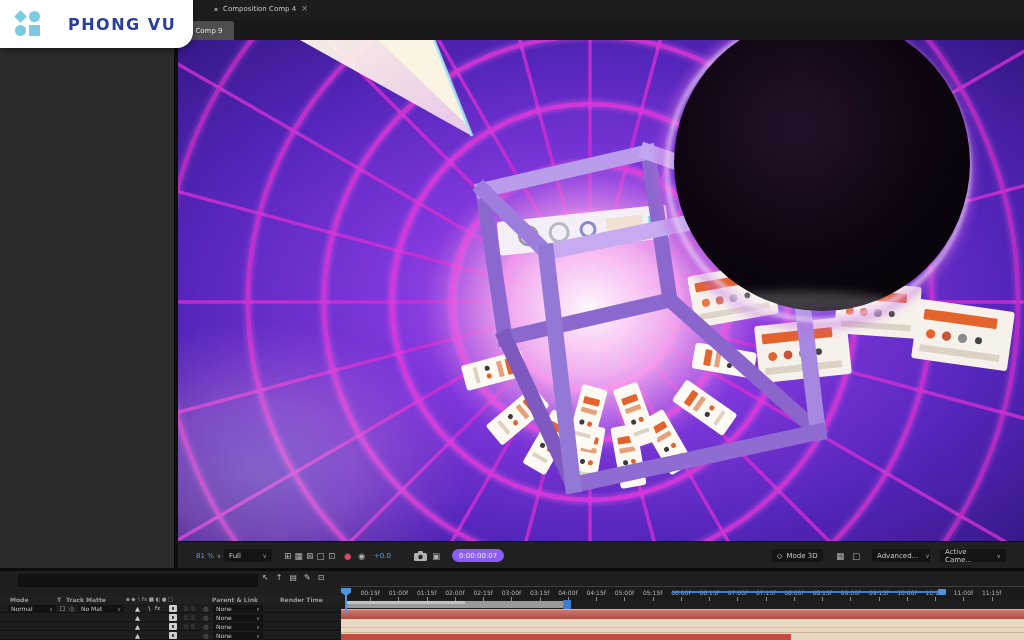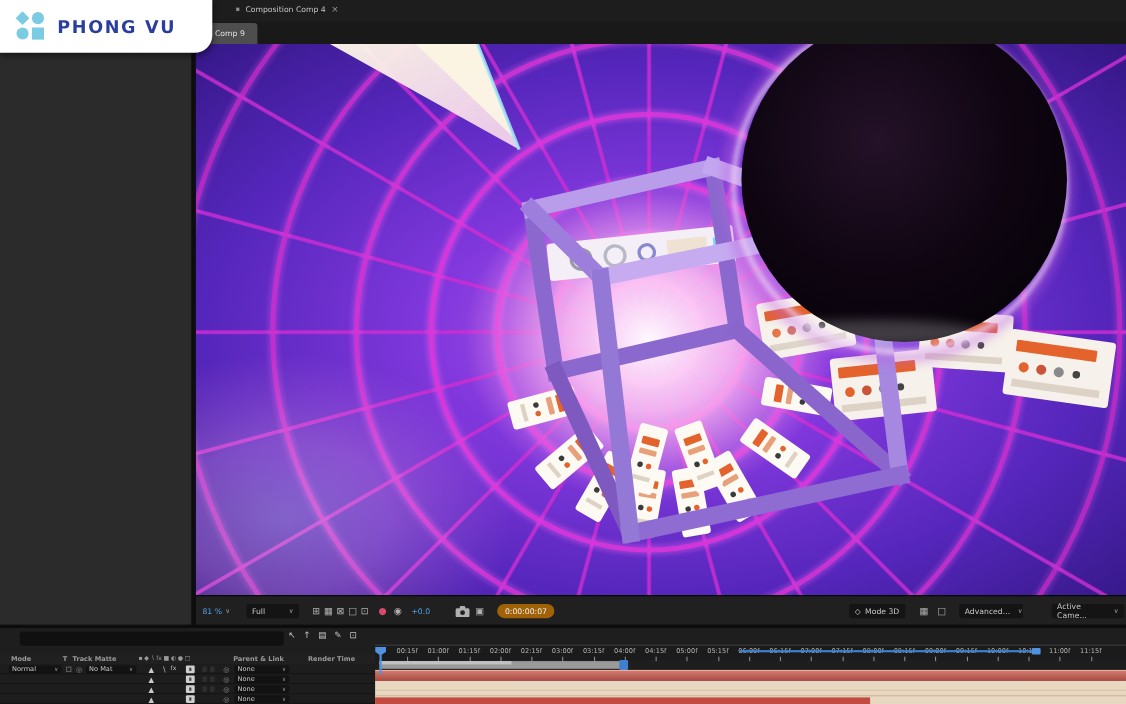--- a/index.html
+++ b/index.html
@@ -2,21 +2,21 @@
 <html><head>
 <meta charset="utf-8">
 <style>
   * { margin:0; padding:0; box-sizing:border-box; }
   html,body { background:#000; }
   #screen {
     position:relative; width:1024px; height:640px; overflow:hidden;
     background:#191919; font-family:"DejaVu Sans", sans-serif;
     -webkit-font-smoothing:antialiased;
   }
-  .abs { position:absolute; }
+  .abs { position:absolute;gap:16px; }
 
   
   .topbar { left:0; top:0; width:1024px; height:40px; background:#1d1d1d; border-bottom:1px solid #0a0a0a; }
   .topbar-row2 { left:0; top:20px; width:1024px; height:20px; background:#191919; }
   .panel-tab { left:214px; top:4px; display:flex; align-items:center; gap:5px; font-size:7px; color:#c4c4c4; }
   .panel-tab .lock { font-size:6px; color:#8a8a8a; }
   .panel-tab .close { color:#9a9a9a; font-size:8px; cursor:pointer; }
   .view-tab { left:184px; top:21px; width:50px; height:19px; background:#4e4e4e;
     border-radius:3px 3px 0 0; color:#e2e2e2; font-size:7px; display:flex; align-items:center; justify-content:center; }
 
@@ -37,21 +37,21 @@
   .viewport { left:178px; top:40px; width:846px; height:501px; background:#2c1478; overflow:hidden; }
 
   
   .comp-toolbar { left:178px; top:541px; width:846px; height:27px; background:#202020; border-top:1px solid #000;
     display:block; color:#b4b4b4; }
   .ct { position:absolute; top:0; height:27px; display:flex; align-items:center; }
   .blue { color:#4f9fe8; }
   .chev { font-size:6px; color:#9a9a9a; margin-left:3px; }
   .dd { background:#141414; border-radius:2px; height:13px; padding:0 5px; display:flex; align-items:center; gap:4px; font-size:7px; color:#c8c8c8; cursor:pointer; }
   .ticon { font-size:8.5px; color:#b0b0b0; width:11px; text-align:center; cursor:pointer; }
-  .timecode { background:#a16207; border-radius:7px; height:13px; padding:0 7px; display:flex; align-items:center; font-size:7px; color:#f0f0f0; cursor:pointer; }
+  .timecode { background:#8b5cf6; border-radius:7px; height:13px; padding:0 7px; display:flex; align-items:center; font-size:7px; color:#f0f0f0; cursor:pointer; }
   .cam { width:13px; height:10px; cursor:pointer; }
 
   
   .tl-gap { left:0; top:568px; width:1024px; height:3px; background:#0c0c0c; }
   .timeline { left:0; top:571px; width:1024px; height:69px; background:#1e1e1e; }
   .tl-timebox { left:18px; top:3px; width:240px; height:13px; background:#101010; border-radius:3px; cursor:pointer; }
   .tl-tools { left:262px; top:2px; display:flex; gap:7px; }
   .tl-tools span { font-size:8px; color:#c2c2c2; cursor:pointer; }
 
   .tl-header { left:0; top:24px; width:341px; height:9px; background:#202020; font-size:6px; color:#9a9a9a; font-weight:bold; }
@@ -239,21 +239,21 @@
 
       <g>
         <polygon points="122,0 256,0 294,96" fill="url(#beamG)" opacity=".95"></polygon>
         <polygon points="200,0 256,0 288,84" fill="#fdf6e2" opacity=".9"></polygon>
         <line x1="256" y1="0" x2="294" y2="96" stroke="#a4ecf2" stroke-width="3" opacity=".85"></line>
       </g>
     </svg>
   </div>
 
   <div class="abs comp-toolbar">
-    <div class="ct" style="left:6px;">
+    <div class="ct" style="left:18px;">
       <span class="blue" style="font-size:7px;">81 %</span>
       <span class="chev">∨</span>
     </div>
     <div class="ct" style="left:46px;">
       <span class="dd" style="width:48px;justify-content:space-between;">
         <span>Full</span>
         <span class="chev">∨</span>
       </span>
     </div>
     <div class="ct" style="left:104px;">
@@ -285,21 +285,21 @@
       </span>
     </div>
     <div class="ct ticon" style="left:658px;">▦</div>
     <div class="ct ticon" style="left:674px;">□</div>
     <div class="ct" style="left:694px;">
       <span class="dd" style="width:58px;">
         <span>Advanced...</span>
         <span class="chev">∨</span>
       </span>
     </div>
-    <div class="ct" style="left:778px;">
+    <div class="ct" style="left:762px;">
       <span class="dd" style="width:66px;justify-content:space-between;">
         <span>Active Came...</span>
         <span class="chev">∨</span>
       </span>
     </div>
   </div>
 
   <div class="abs tl-gap"></div>
   <div class="abs timeline">
     <div class="abs tl-timebox"></div>

